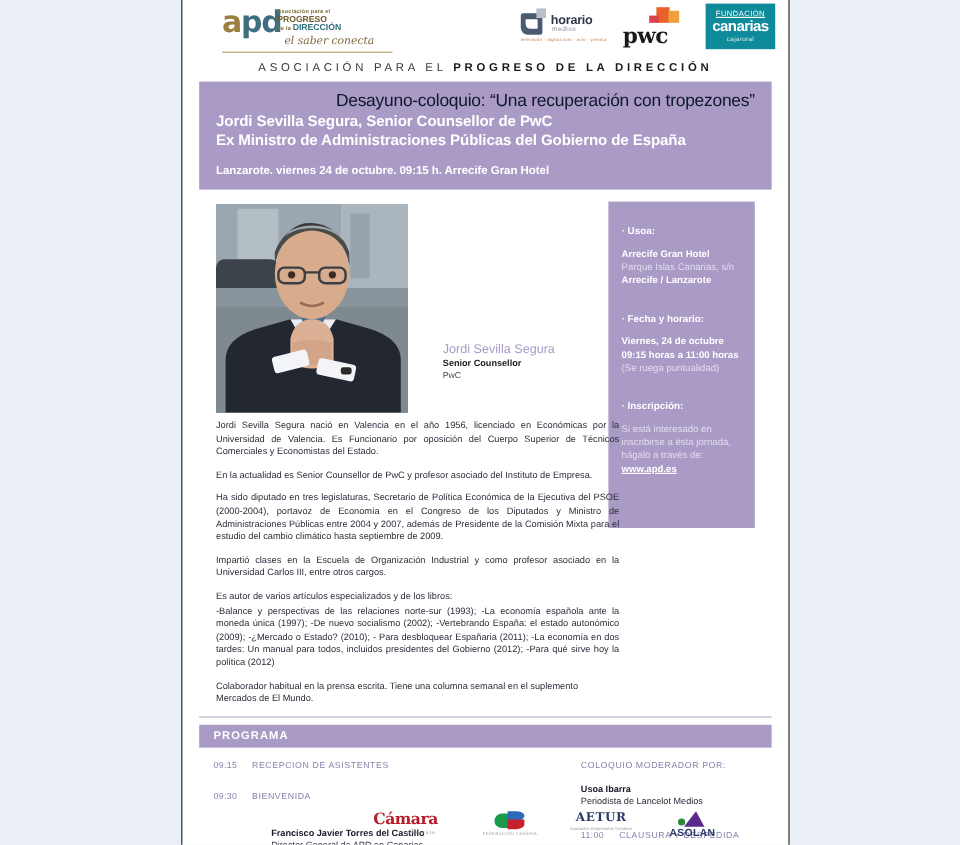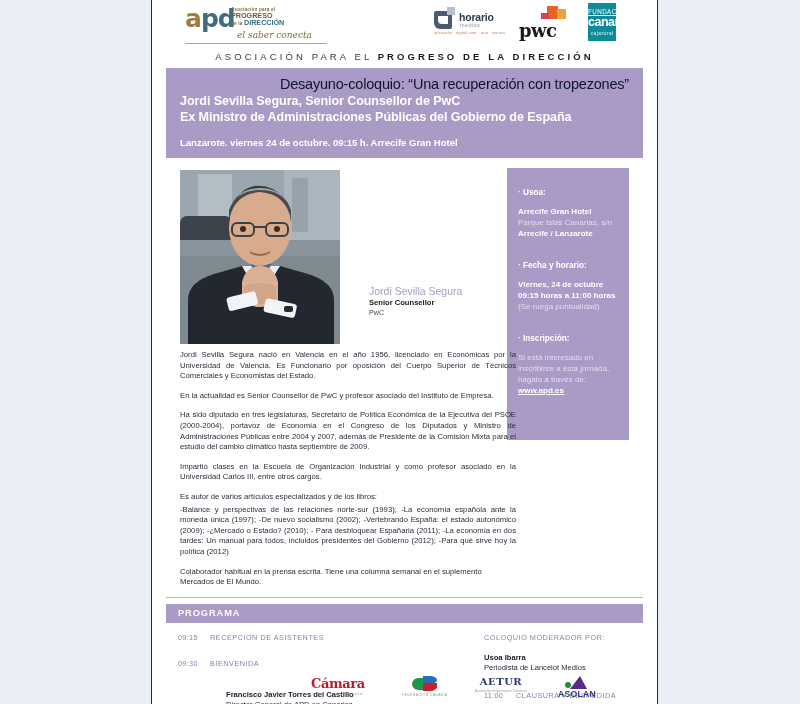--- a/index.html
+++ b/index.html
@@ -155,21 +155,21 @@
     letter-spacing: -.5px;
   }
   .pwc-sq1 { position: absolute; left: 28px; top: 0; width: 11px; height: 13px; background: #e8622a; }
   .pwc-sq2 { position: absolute; left: 38px; top: 3px; width: 9px; height: 10px; background: #f0a03a; }
   .pwc-sq3 { position: absolute; left: 22px; top: 7px; width: 8px; height: 6px; background: #d9434a; }
 
   .fcan {
     position: absolute;
     left: 436px;
     top: 3px;
-    width: 28px; height: 38px;
+    width: 58px; height: 38px;
     background: #0e8a9a;
     color: #ffffff;
     text-align: center;
   }
   .fcan-1 {
     font-size: 6.3px;
     letter-spacing: .4px;
     margin-top: 5px;
     text-decoration: underline;
   }

